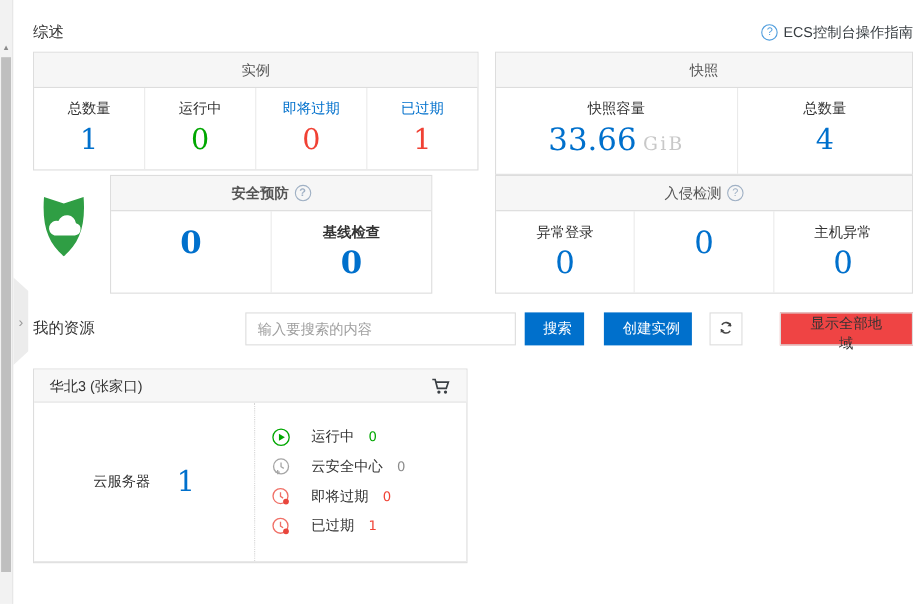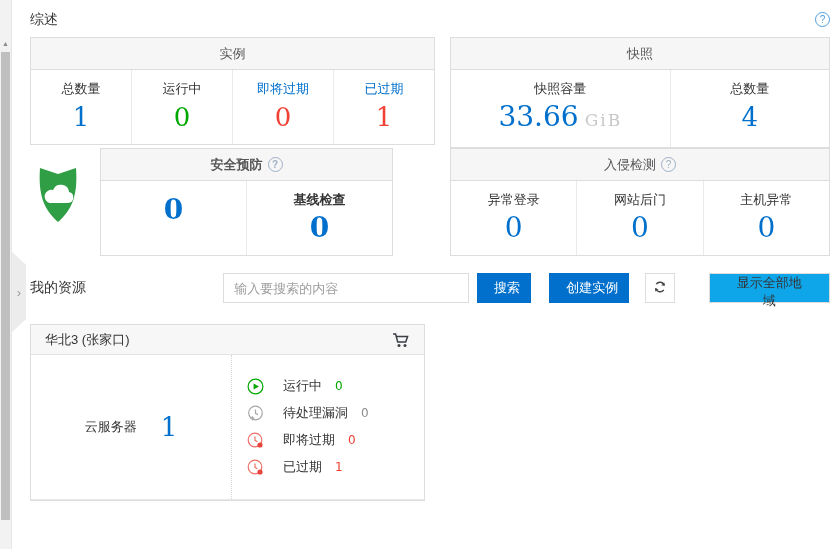--- a/index.html
+++ b/index.html
@@ -12,21 +12,21 @@
   
   .scrollbar{position:absolute;left:0;top:0;width:11px;height:549px;background:#f2f2f2;border-right:1px solid #e6e6e6;}
   .scroll-up{position:absolute;left:0;top:38px;width:11px;height:12px;color:#8a8a8a;font-size:7px;text-align:center;line-height:12px;}
   .scroll-thumb{position:absolute;left:1px;top:52px;width:9px;height:468px;background:#bfbfbf;}
   .collapse-tab{
     position:absolute;left:12px;top:252px;width:14px;height:80px;background:#ececec;
     clip-path:polygon(0 0,100% 16%,100% 84%,0 100%);
     display:flex;align-items:center;justify-content:center;color:#9a9a9a;font-size:13px;
   }
   .content{position:absolute;left:30px;top:0;width:800px;}
-  .head-row{display:flex;align-items:center;justify-content:space-between;margin-top:11px;margin-bottom:9px;height:17px;}
+  .head-row{display:flex;align-items:center;justify-content:space-between;margin-top:21px;margin-bottom:9px;height:17px;}
   .section-title{font-size:14px;color:#333;}
   .help-link{display:flex;align-items:center;gap:5px;color:#373d41;cursor:pointer;}
   .q-circle{display:inline-block;width:13px;height:13px;border:1px solid #4f9ddd;border-radius:50%;
     color:#4f9ddd;font-size:10px;line-height:13px;text-align:center;}
   .q-circle.gray{border-color:#9fb0c4;color:#9fb0c4;}
   .panels-row{display:flex;align-items:flex-start;}
   .panel{border:1px solid #ddd;background:#fff;box-sizing:border-box;}
   .panel-header{height:31px;line-height:31px;background:#f6f6f6;border-bottom:1px solid #ddd;
     text-align:center;color:#555;font-size:13px;display:flex;align-items:center;justify-content:center;gap:5px;}
   .panel-body{display:flex;}
@@ -51,21 +51,21 @@
   .search-label{width:200px;font-size:14px;}
   .search-input{width:231px;height:28px;border:1px solid #ddd;padding:0 10px;font-size:13px;color:#333;outline:none;
     font-family:"Liberation Sans","DejaVu Sans",sans-serif;}
   .search-input::placeholder{color:#9e9e9e;}
   .btn{height:30px;font-size:13px;border:none;cursor:pointer;box-sizing:border-box;
     font-family:"Liberation Sans","DejaVu Sans",sans-serif;}
   .btn-primary{background:#0070cc;color:#fff;padding-left:12px;}
   .btn-search{width:56px;margin-left:8px;}
   .btn-create{width:82px;margin-left:18px;font-family:Liberation Serif, serif;}
   .btn-refresh{width:30px;margin-left:16px;background:#fff;border:1px solid #ddd;display:inline-flex;align-items:center;justify-content:center;}
-  .btn-showall{margin-left:34px;padding:0 22px;background:#0ea5e9;border:1px solid #ddd;color:#333;}
+  .btn-showall{margin-left:34px;padding:0 22px;background:#ef4444;border:1px solid #ddd;color:#333;}
   .region-card{width:395px;margin-top:21px;border:1px solid #ddd;box-sizing:border-box;}
   .card-header{height:29px;background:#f7f7f7;border-bottom:1px solid #e3e3e3;display:flex;align-items:center;padding:0 14px;color:#333;}
   .cart-btn{margin-left:auto;display:inline-flex;cursor:pointer;}
   .card-body{display:flex;height:144px;border-bottom:1px solid #e8e8e8;}
   .server-col{width:201px;box-sizing:border-box;border-right:1px dotted #d6d6d6;display:flex;align-items:center;justify-content:center;gap:24px;}
   .server-label{font-size:13px;color:#333;}
   .server-count{font-family:"DejaVu Serif",serif;font-size:26px;color:#0070cc;cursor:pointer;}
   .status-list{padding:19px 0 0 15px;display:flex;flex-direction:column;}
   .status-row{display:flex;align-items:center;height:24px;margin-bottom:3px;cursor:pointer;}
   .status-icon{width:17px;height:17px;display:inline-flex;}
@@ -81,20 +81,21 @@
 <div class="collapse-tab">
   <span>›</span>
 </div>
 
 <div class="content">
 
   <div class="head-row">
     <span class="section-title">综述</span>
     <span class="help-link">
       <span class="q-circle">?</span>
+      <span>ECS控制台操作指南</span>
     </span>
   </div>
 
   <div class="panels-row">
     <div class="panel w405">
       <div class="panel-header">实例</div>
       <div class="panel-body">
         <div class="stat">
           <div class="stat-label">总数量</div>
           <div class="stat-value c-blue">1</div>
@@ -158,21 +159,20 @@
       <div class="panel-header">
         <span>入侵检测</span>
         <span class="q-circle gray">?</span>
       </div>
       <div class="panel-body">
         <div class="stat">
           <div class="stat-label">异常登录</div>
           <div class="stat-value big c-blue">0</div>
         </div>
         <div class="stat">
-          <div class="stat-label">网站后门</div>
           <div class="stat-value big c-blue">0</div>
         </div>
         <div class="stat">
           <div class="stat-label">主机异常</div>
           <div class="stat-value big c-blue">0</div>
         </div>
       </div>
     </div>
   </div>
 
@@ -224,21 +224,21 @@
         </div>
 
         <div class="status-row">
           <span class="status-icon">
             <svg width="17" height="17" viewBox="0 0 17 17">
               <circle cx="8.5" cy="8" r="6.8" fill="none" stroke="#a6a6a6" stroke-width="1.2"></circle>
               <path d="M8.5 4.4 V8.3 L11 9.8" fill="none" stroke="#a6a6a6" stroke-width="1.2"></path>
               <path d="M3.4 13.2 h4 M5.4 11.2 v4" stroke="#a6a6a6" stroke-width="1.2"></path>
             </svg>
           </span>
-          <span class="status-label">待处理漏洞</span>
+          <span class="status-label">云安全中心</span>
           <span class="status-value c-gray">0</span>
         </div>
 
         <div class="status-row">
           <span class="status-icon">
             <svg width="17" height="17" viewBox="0 0 17 17">
               <circle cx="8" cy="8" r="6.8" fill="none" stroke="#f06f66" stroke-width="1.2"></circle>
               <path d="M8 4.4 V8.3 L10.4 9.8" fill="none" stroke="#f06f66" stroke-width="1.2"></path>
               <circle cx="13" cy="13" r="2.6" fill="#e8453c"></circle>
             </svg>

